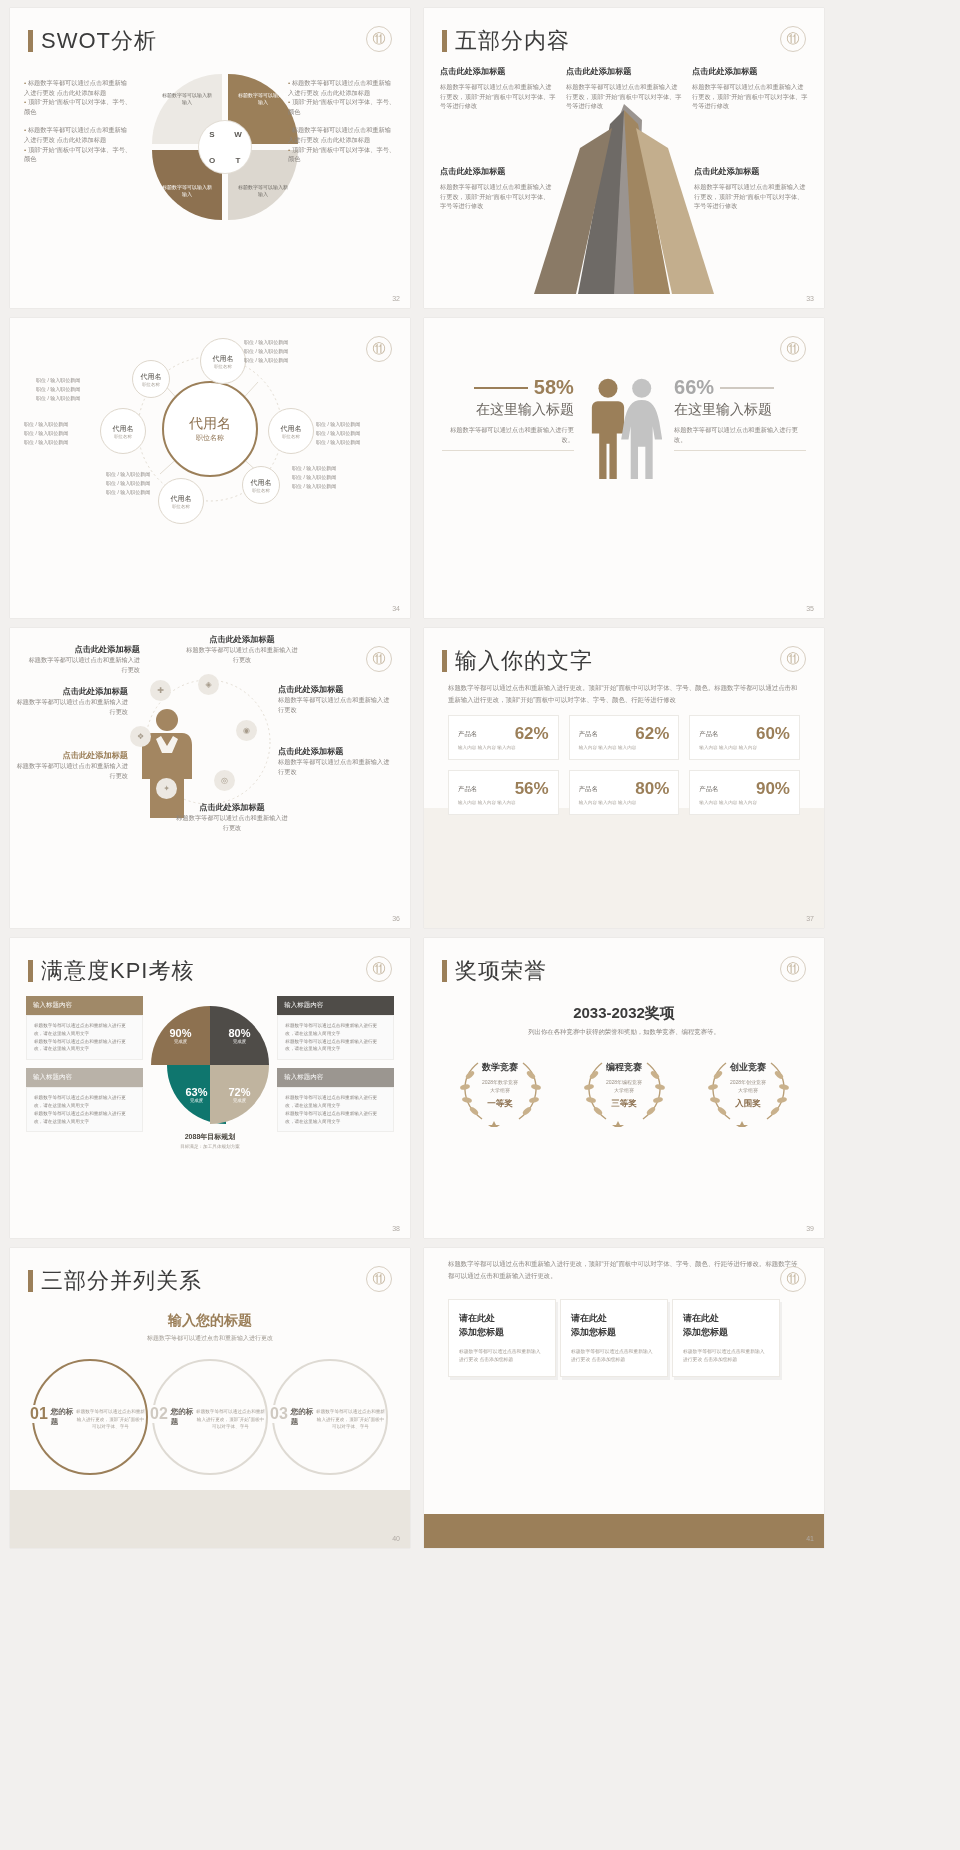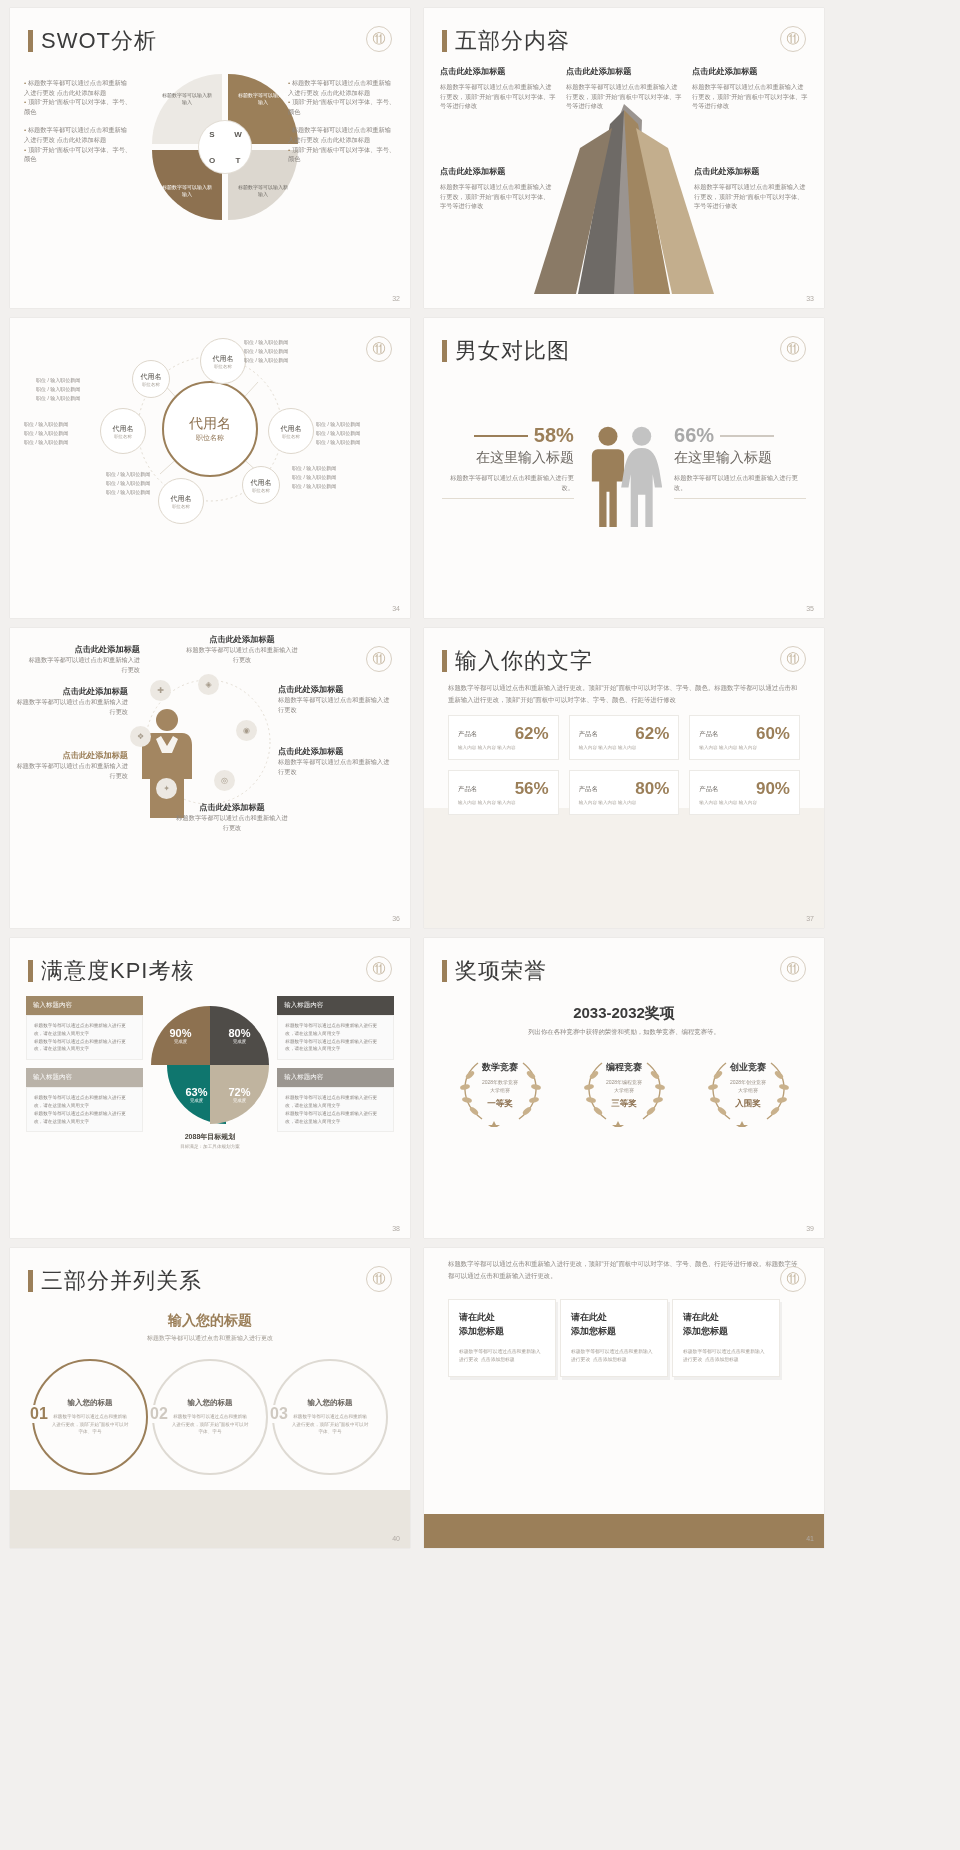--- a/index.html
+++ b/index.html
@@ -149,30 +149,30 @@
   .aw-item { width: 105px; text-align: center; position: relative; }
   .aw-h { font-size: 9px; color: #3b3b3b; font-weight: bold; }
   .aw-d { font-size: 5px; color: #9b9287; line-height: 1.6; margin-top: 4px; }
   .aw-p { font-size: 8.5px; color: #8d7150; font-weight: bold; margin-top: 4px; }
   .laurel { position: absolute; left: 0; top: 0; width: 105px; height: 72px; }
 
   
   .tc-title { font-size: 14px; color: #9b7f59; font-weight: bold; text-align: center; margin-top: 16px; }
   .tc-sub { font-size: 6px; color: #a09a92; text-align: center; margin-top: 4px; }
   .tc-row { display: flex; justify-content: center; gap: 4px; margin-top: 16px; }
-  .tc { width: 116px; height: 116px; border-radius: 50%; border: 2px solid #dedad3; display: flex; flex-direction: column; align-items: center; justify-content: center; text-align: center; position: relative; }
+  .tc { width: 116px; height: 116px; border-radius: 50%; border: 2px solid #dedad3; display: flex; flex-direction: row; align-items: center; justify-content: center; text-align: center; position: relative; }
   .tc.on { border-color: #9b7f59; }
   .tc .tch { font-size: 7.5px; color: #6b6660; font-weight: bold; }
   .tc .tcd { font-size: 4.6px; color: #a39c94; line-height: 1.6; margin-top: 5px; width: 78px; }
   .tcnum { position: absolute; left: -6px; top: 44px; font-size: 16px; font-weight: bold; color: #cfc9c1; background: #fdfcfb; padding: 0 2px; }
   .tcnum.on { color: #9b7f59; }
   .band-bot { position: absolute; left: 0; bottom: 0; width: 100%; height: 58px; background: #e9e5de; }
 
   
-  .t3-row { display: flex; gap: 4px; padding: 0 24px; margin-top: 18px; position: relative; z-index: 2; font-family: Liberation Mono, monospace; }
+  .t3-row { display: flex; gap: 4px; padding: 0 24px; margin-top: 18px; position: relative; z-index: 2; }
   .t3 { width: 108px; background: #fff; border: 1px solid #ece9e4; padding: 12px 10px; box-shadow: 2px 3px 0 rgba(0,0,0,.05); }
   .t3 .t3h { font-size: 9px; color: #3b3b3b; font-weight: bold; line-height: 1.5; }
   .t3 .t3d { font-size: 4.8px; color: #a39c94; line-height: 1.7; margin-top: 9px; }
   .brown-bot { position: absolute; left: 0; bottom: 0; width: 100%; height: 34px; background: #9b7f59; }
 </style>
 </head>
 <body>
 
 <div id="page">
 <div class="grid">
@@ -336,24 +336,20 @@
 职位 / 输入职位新闻
 职位 / 输入职位新闻</div>
       <div class="tlist" style="left:282px; top:140px; white-space:pre-line;">职位 / 输入职位新闻
 职位 / 输入职位新闻
 职位 / 输入职位新闻</div>
     </div>
     <div class="slide-num">34</div>
   </div>
 
   <div class="slide">
-    <div class="title-row">
-      <div class="title-bar"></div>
-      <div class="title-tx">男女对比图</div>
-    </div>
     <div class="logo">⑪</div>
 
     <div class="gender">
       <div class="gcol" style="text-align:right; padding-right:6px; padding-top:34px;">
         <div style="display:flex; align-items:center; justify-content:flex-end; gap:6px;">
           <div style="width:54px;height:2px;background:#9b7f59"></div>
           <div class="gnum">58%</div>
         </div>
         <div class="gsub acc">在这里输入标题</div>
         <div class="sm">标题数字等都可以通过点击和重新输入进行更改。</div>

